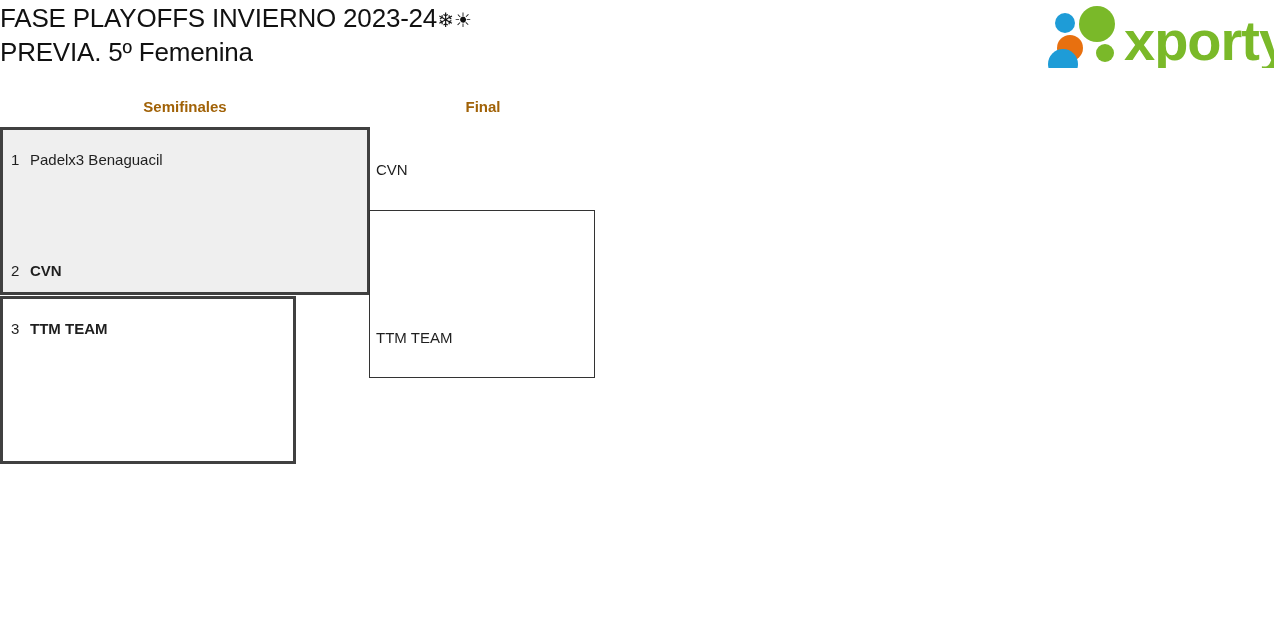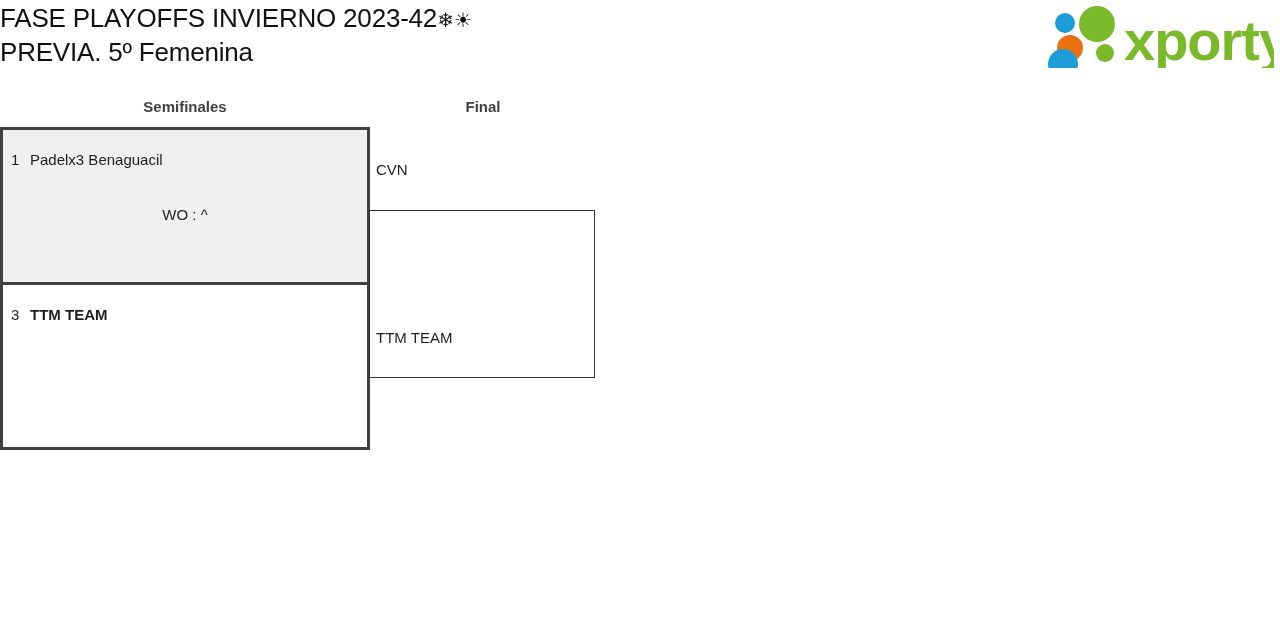--- a/index.html
+++ b/index.html
@@ -51,38 +51,38 @@
     width: 226px;
     height: 64px;
   }
   #brand-logo svg { display: block; }
 
   
   .round-header {
     position: absolute;
     font-size: 15px;
     font-weight: 700;
-    color: #404040;
+    color: #a16207;
     text-align: center;
     line-height: 18px;
   }
   #round-header-semifinals { left: 0;   top: 98px; width: 370px; }
   #round-header-final      { left: 370px; top: 98px; width: 226px; text-align: center; }
 
   
   .match-block {
     position: absolute;
     border: 3px solid #404040;
     box-sizing: border-box;
   }
   .match-block.shaded { background: #efefef; }
   .match-block.plain  { background: #ffffff; }
 
   #match-block-1 { left: 0; top: 127px; width: 370px; height: 168px; }
-  #match-block-2 { left: 0; top: 282px; width: 370px; height: 168px; }
+  #match-block-2 { left: 0; top: 296px; width: 296px; height: 168px; }
 
   #final-block {
     position: absolute;
     left: 369px;
     top: 210px;
     width: 226px;
     height: 168px;
     border: 1px solid #333333;
     box-sizing: border-box;
     background: #ffffff;
@@ -138,21 +138,21 @@
     font-weight: 400;
   }
   #finalist-top    { left: 376px; top: 160px; }
   #finalist-bottom { left: 376px; top: 328px; }
 </style>
 </head>
 <body>
 
 <div id="page-header">
 
-  <div id="tournament-title"><span>FASE PLAYOFFS INVIERNO 2023-42</span><span id="title-emojis">❄☀</span><br><span>PREVIA. 5º Femenina</span></div>
+  <div id="tournament-title"><span>FASE PLAYOFFS INVIERNO 2023-24</span><span id="title-emojis">❄☀</span><br><span>PREVIA. 5º Femenina</span></div>
 
   <div id="brand-logo">
     <svg width="226" height="64" viewBox="0 0 226 64" xmlns="http://www.w3.org/2000/svg" aria-hidden="true">
 
       <circle cx="17" cy="19" r="10" fill="#1e9cd7"></circle>
       <circle cx="49" cy="20" r="18" fill="#7ab929"></circle>
       <circle cx="22" cy="44" r="13" fill="#e8700f"></circle>
       <circle cx="57" cy="49" r="9" fill="#7ab929"></circle>
       <circle cx="15" cy="60" r="15" fill="#1e9cd7"></circle>
 
@@ -165,22 +165,24 @@
 
 <div class="round-header" id="round-header-semifinals">Semifinales</div>
 <div class="round-header" id="round-header-final">Final</div>
 
 <div class="match-block shaded" id="match-block-1">
 
   <div class="competitor-row row-top">
     <span class="seed">1</span><span class="team-name">Padelx3 Benaguacil</span>
   </div>
 
-  <div class="match-score">WO : ^</div>
 
+  <div class="competitor-row row-bottom winner">
+    <span class="seed">2</span><span class="team-name">CVN</span>
+  </div>
 </div>
 
 <div class="match-block plain" id="match-block-2">
 
   <div class="competitor-row row-top winner">
     <span class="seed">3</span><span class="team-name">TTM TEAM</span>
   </div>
 
 
 </div>

